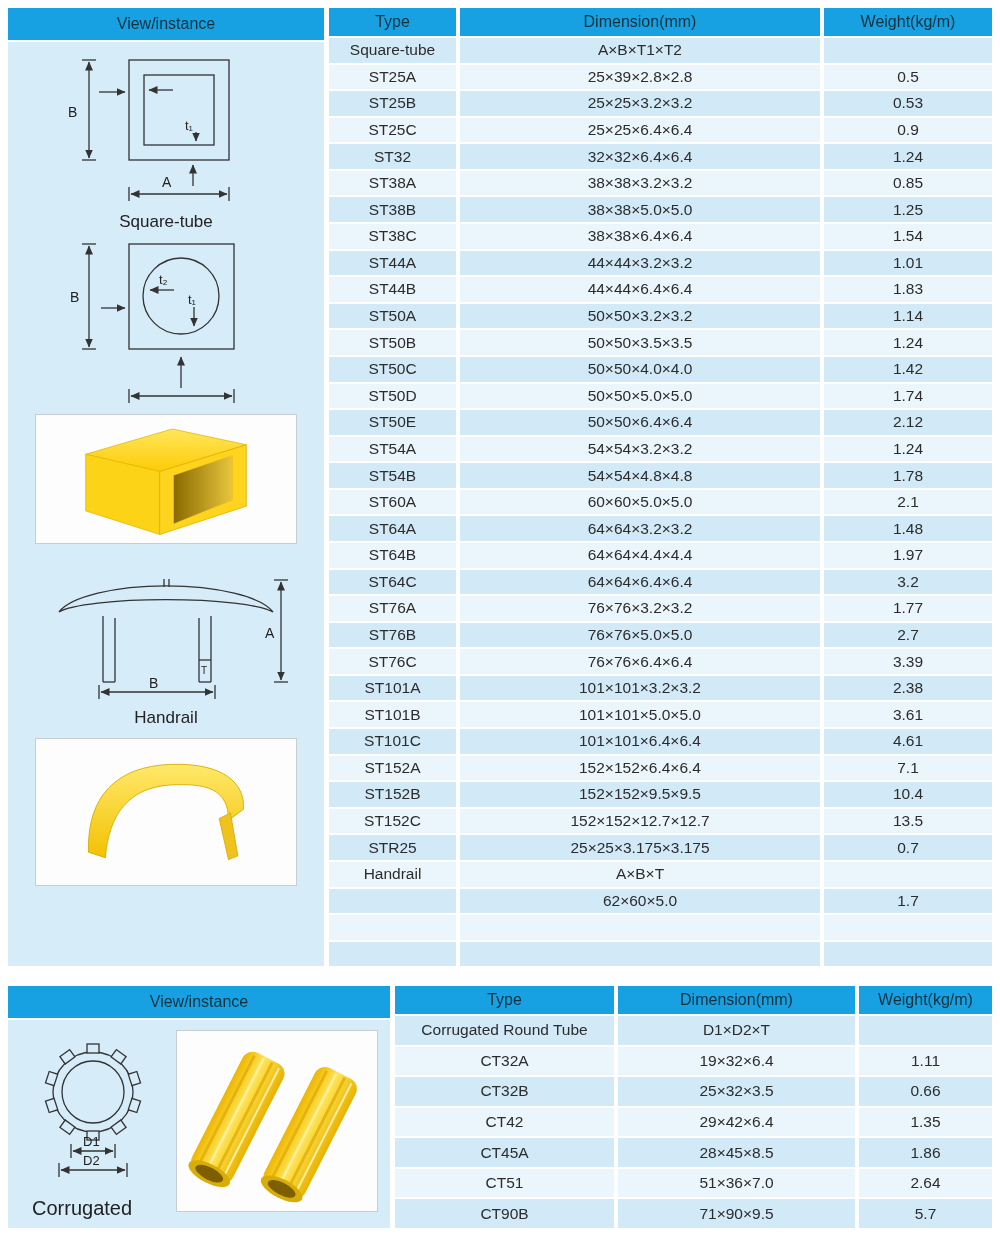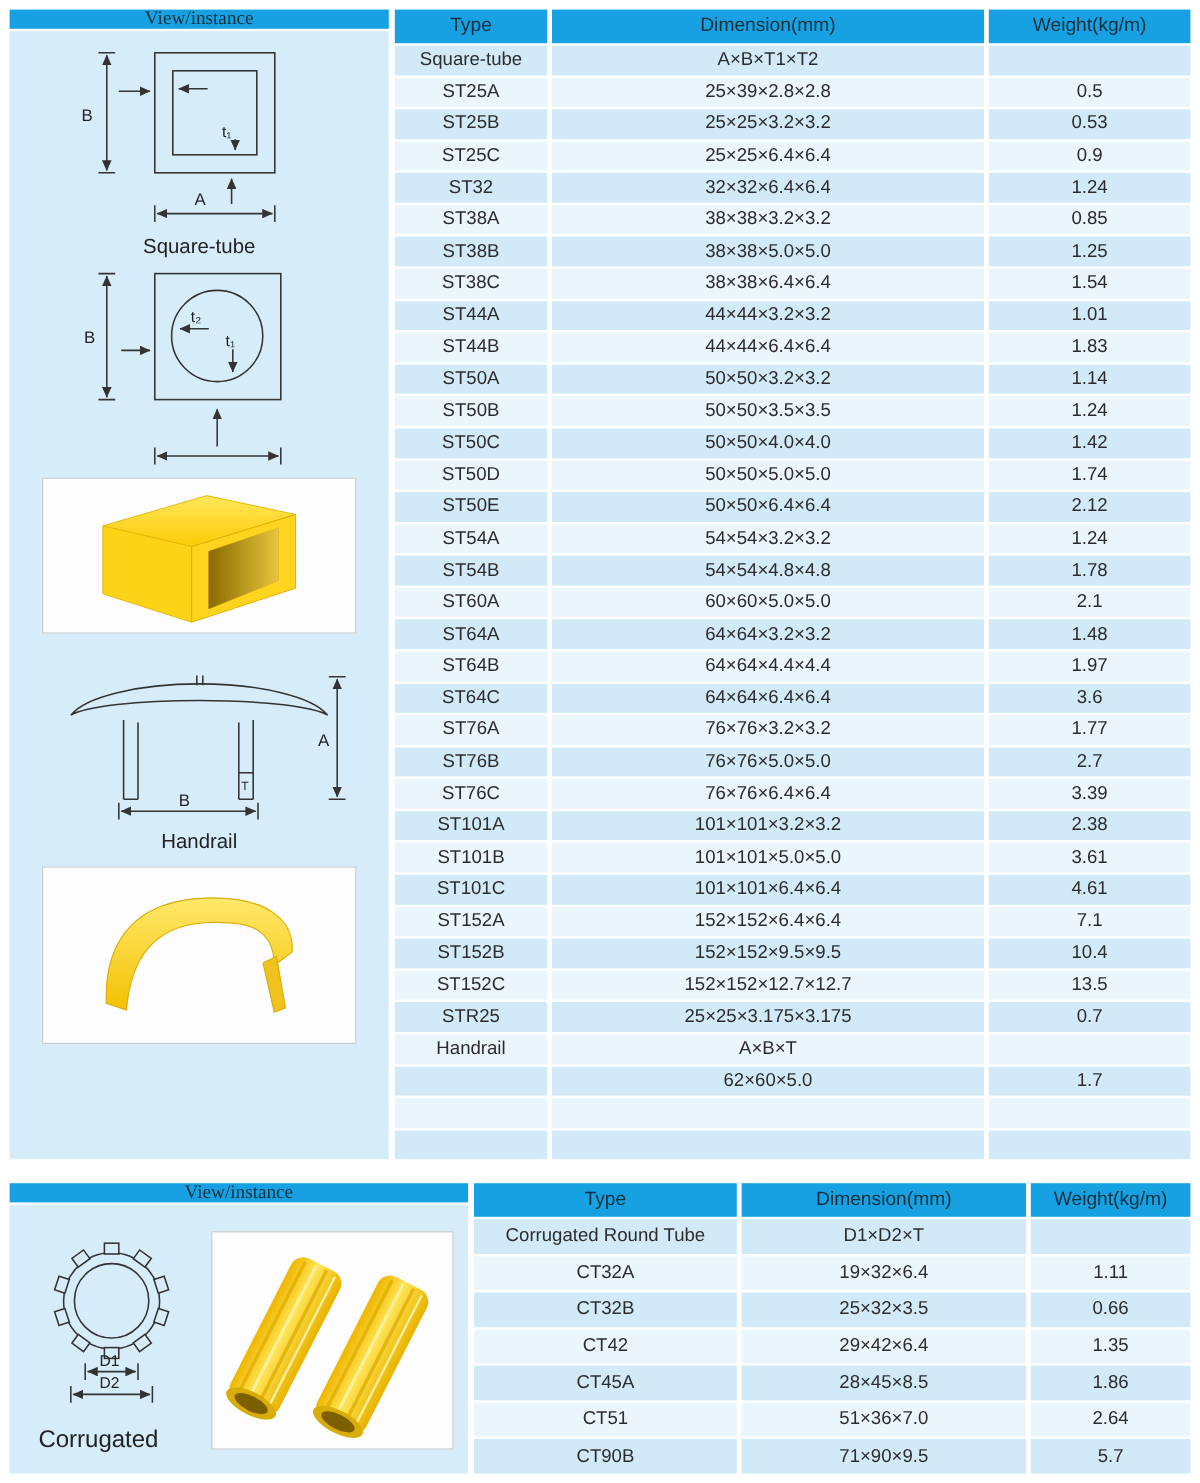--- a/index.html
+++ b/index.html
@@ -14,23 +14,23 @@
   *{box-sizing:border-box;margin:0;padding:0;}
   html,body{background:#fff;}
   body{width:1000px;height:1236px;font-family:"Liberation Sans",sans-serif;color:var(--txt);}
   .page{width:1000px;height:1236px;padding:8px;background:#fff;}
   .section{display:flex;gap:5px;}
   .section.top{height:958px;margin-bottom:20px;}
   .section.bottom{height:242px;}
   .left-panel{display:flex;flex-direction:column;}
   .top .left-panel{width:316px;}
   .bottom .left-panel{width:382px;}
-  .panel-header{height:16px;background:var(--header-blue);display:flex;align-items:center;justify-content:center;
-    font-size:16px;color:var(--head-txt);margin-bottom:2px;flex:0 0 auto;font-family:Liberation Serif, serif;}
-  .panel-body{flex:1;background:var(--panel-bg);overflow:hidden;align-items:center;}
+  .panel-header{height:32px;background:var(--header-blue);display:flex;align-items:center;justify-content:center;
+    font-size:16px;color:var(--head-txt);margin-bottom:2px;flex:0 0 auto;}
+  .panel-body{flex:1;background:var(--panel-bg);overflow:hidden;}
   .top .panel-body{display:flex;flex-direction:column;align-items:center;}
   .caption{font-size:17px;color:#222;text-align:center;}
   .photo-box{background:#fdfdfe;border:1px solid #c8cdd1;display:flex;align-items:center;justify-content:center;}
   .top .photo-box{width:262px;margin:6px auto;}
   .dtable{flex:1;display:flex;flex-direction:column;}
   .thead,.trow{display:grid;column-gap:4px;}
   .top .thead,.top .trow{grid-template-columns:127px 360px 1fr;}
   .bottom .thead,.bottom .trow{grid-template-columns:219px 237px 1fr;}
   .thead{height:28px;margin-bottom:2px;flex:0 0 auto;}
   .thead .cell{background:var(--header-blue);color:var(--head-txt);font-size:16px;}
@@ -269,21 +269,21 @@
             <div class="cell">1.48</div>
           </div>
           <div class="trow">
             <div class="cell">ST64B</div>
             <div class="cell">64×64×4.4×4.4</div>
             <div class="cell">1.97</div>
           </div>
           <div class="trow">
             <div class="cell">ST64C</div>
             <div class="cell">64×64×6.4×6.4</div>
-            <div class="cell">3.6</div>
+            <div class="cell">3.2</div>
           </div>
           <div class="trow">
             <div class="cell">ST76A</div>
             <div class="cell">76×76×3.2×3.2</div>
             <div class="cell">1.77</div>
           </div>
           <div class="trow">
             <div class="cell">ST76B</div>
             <div class="cell">76×76×5.0×5.0</div>
             <div class="cell">2.7</div>

